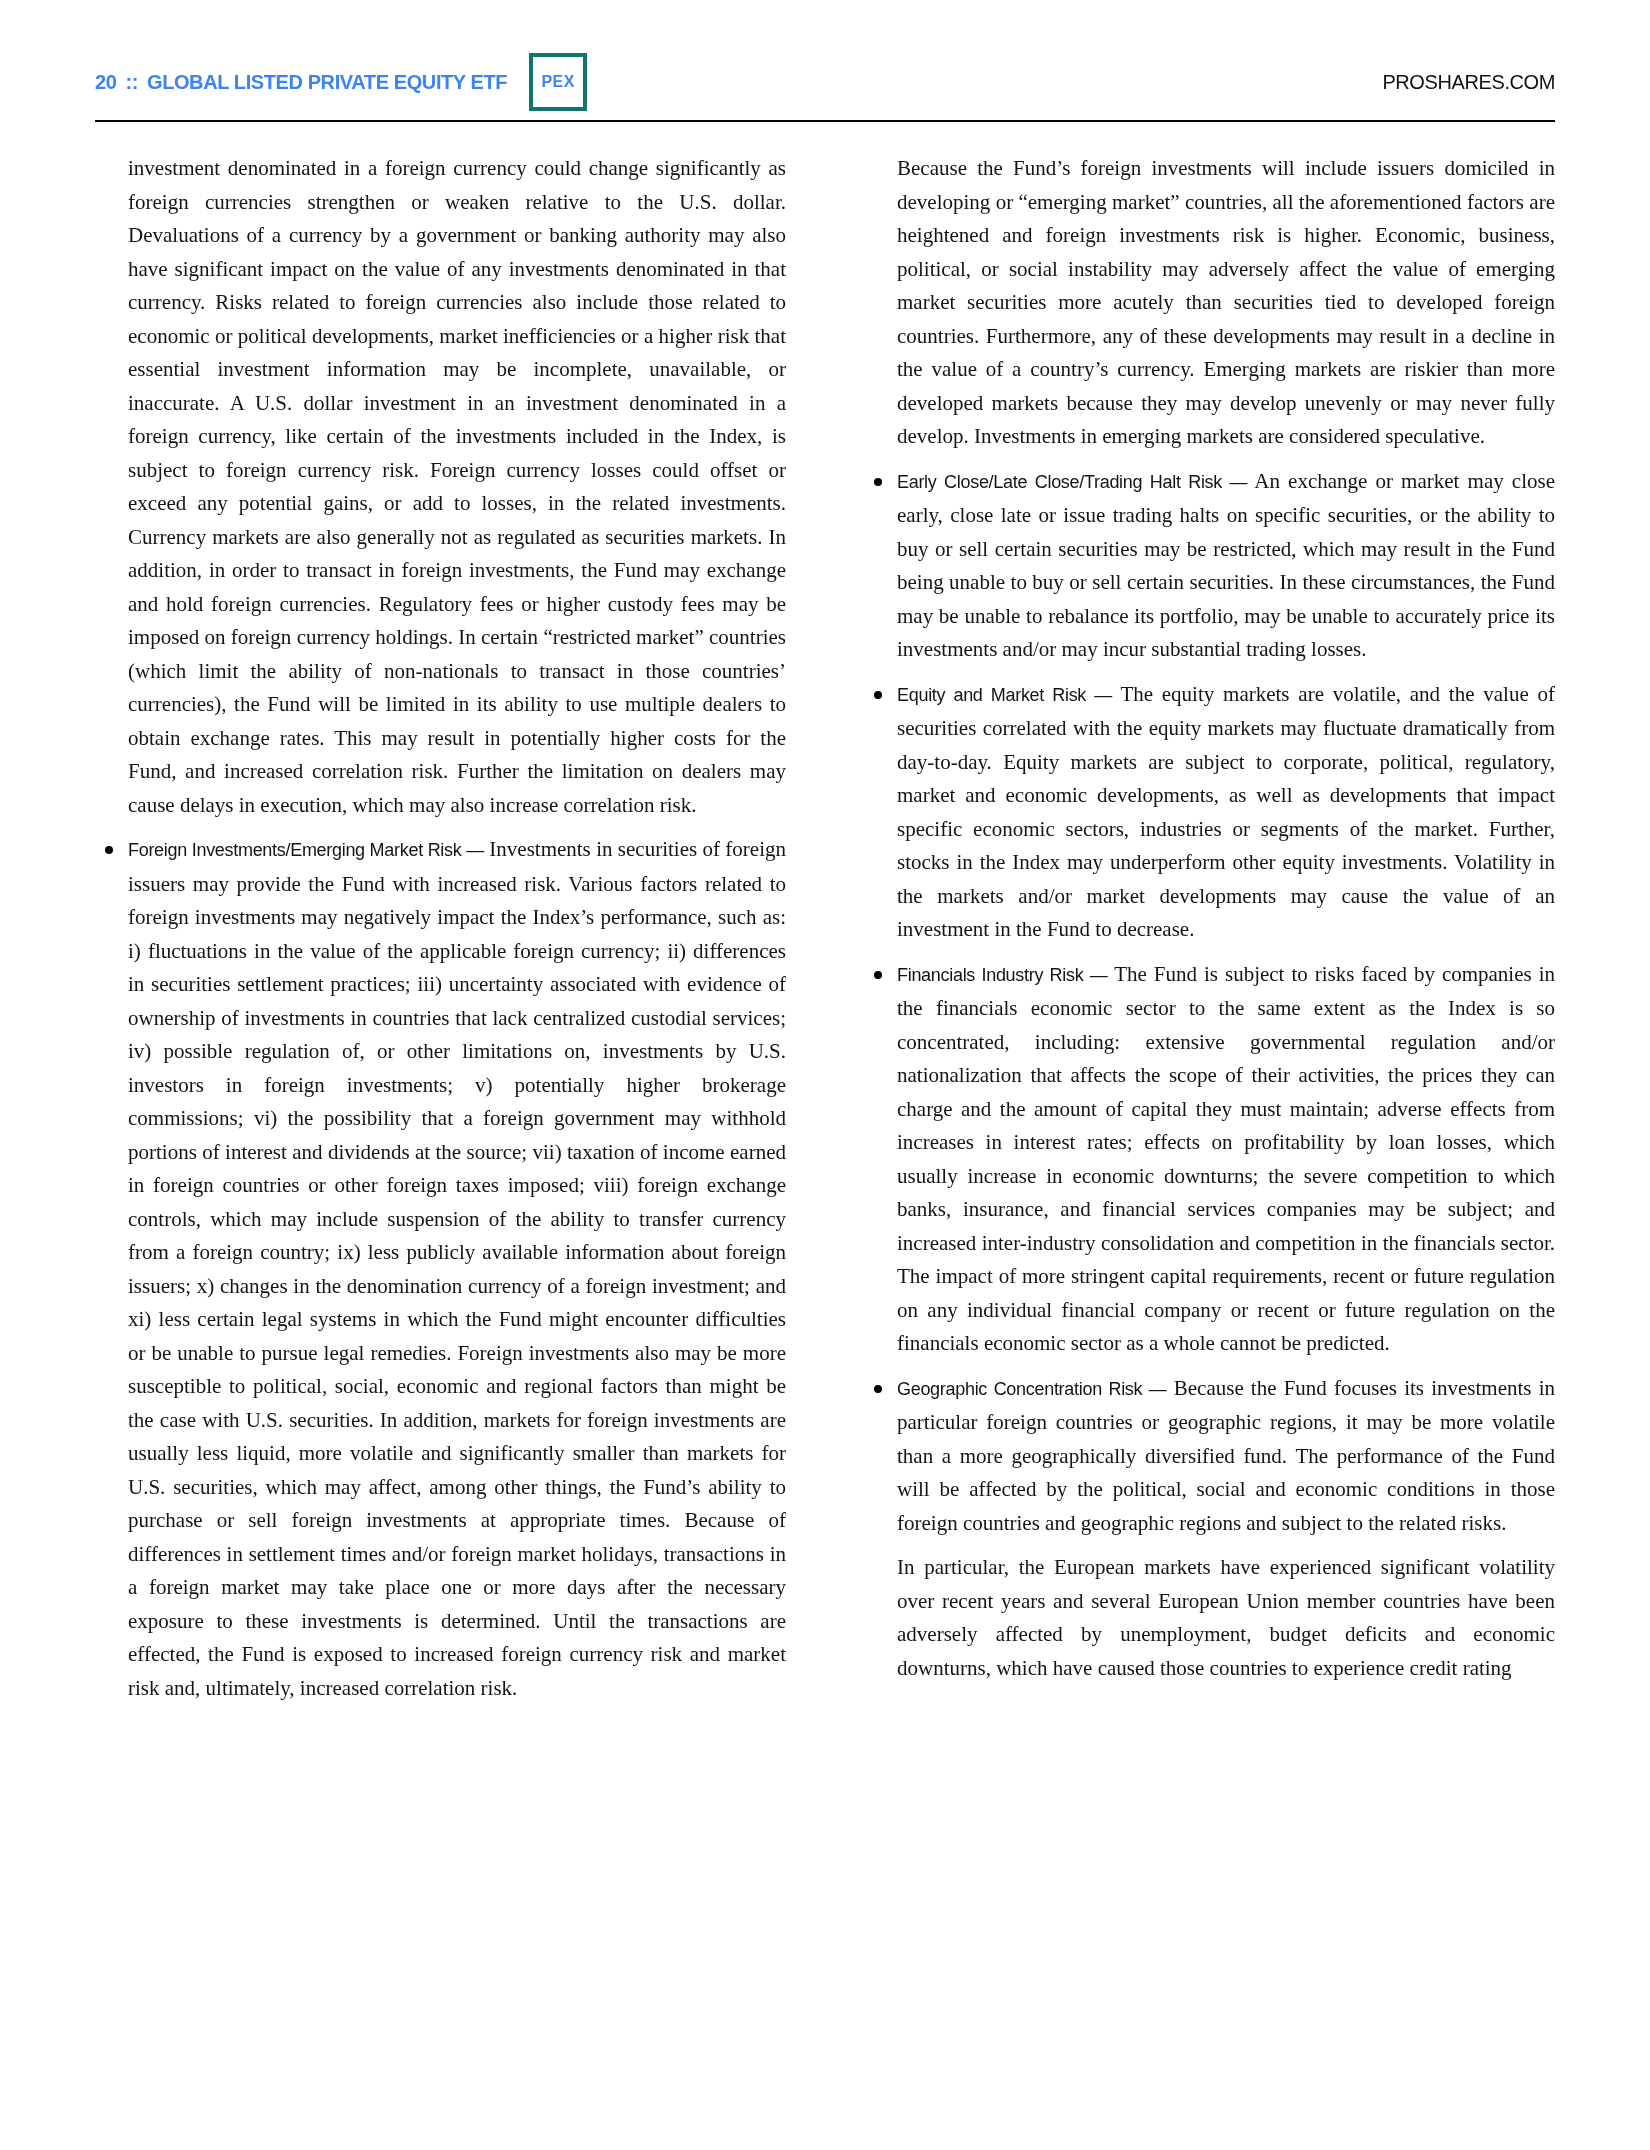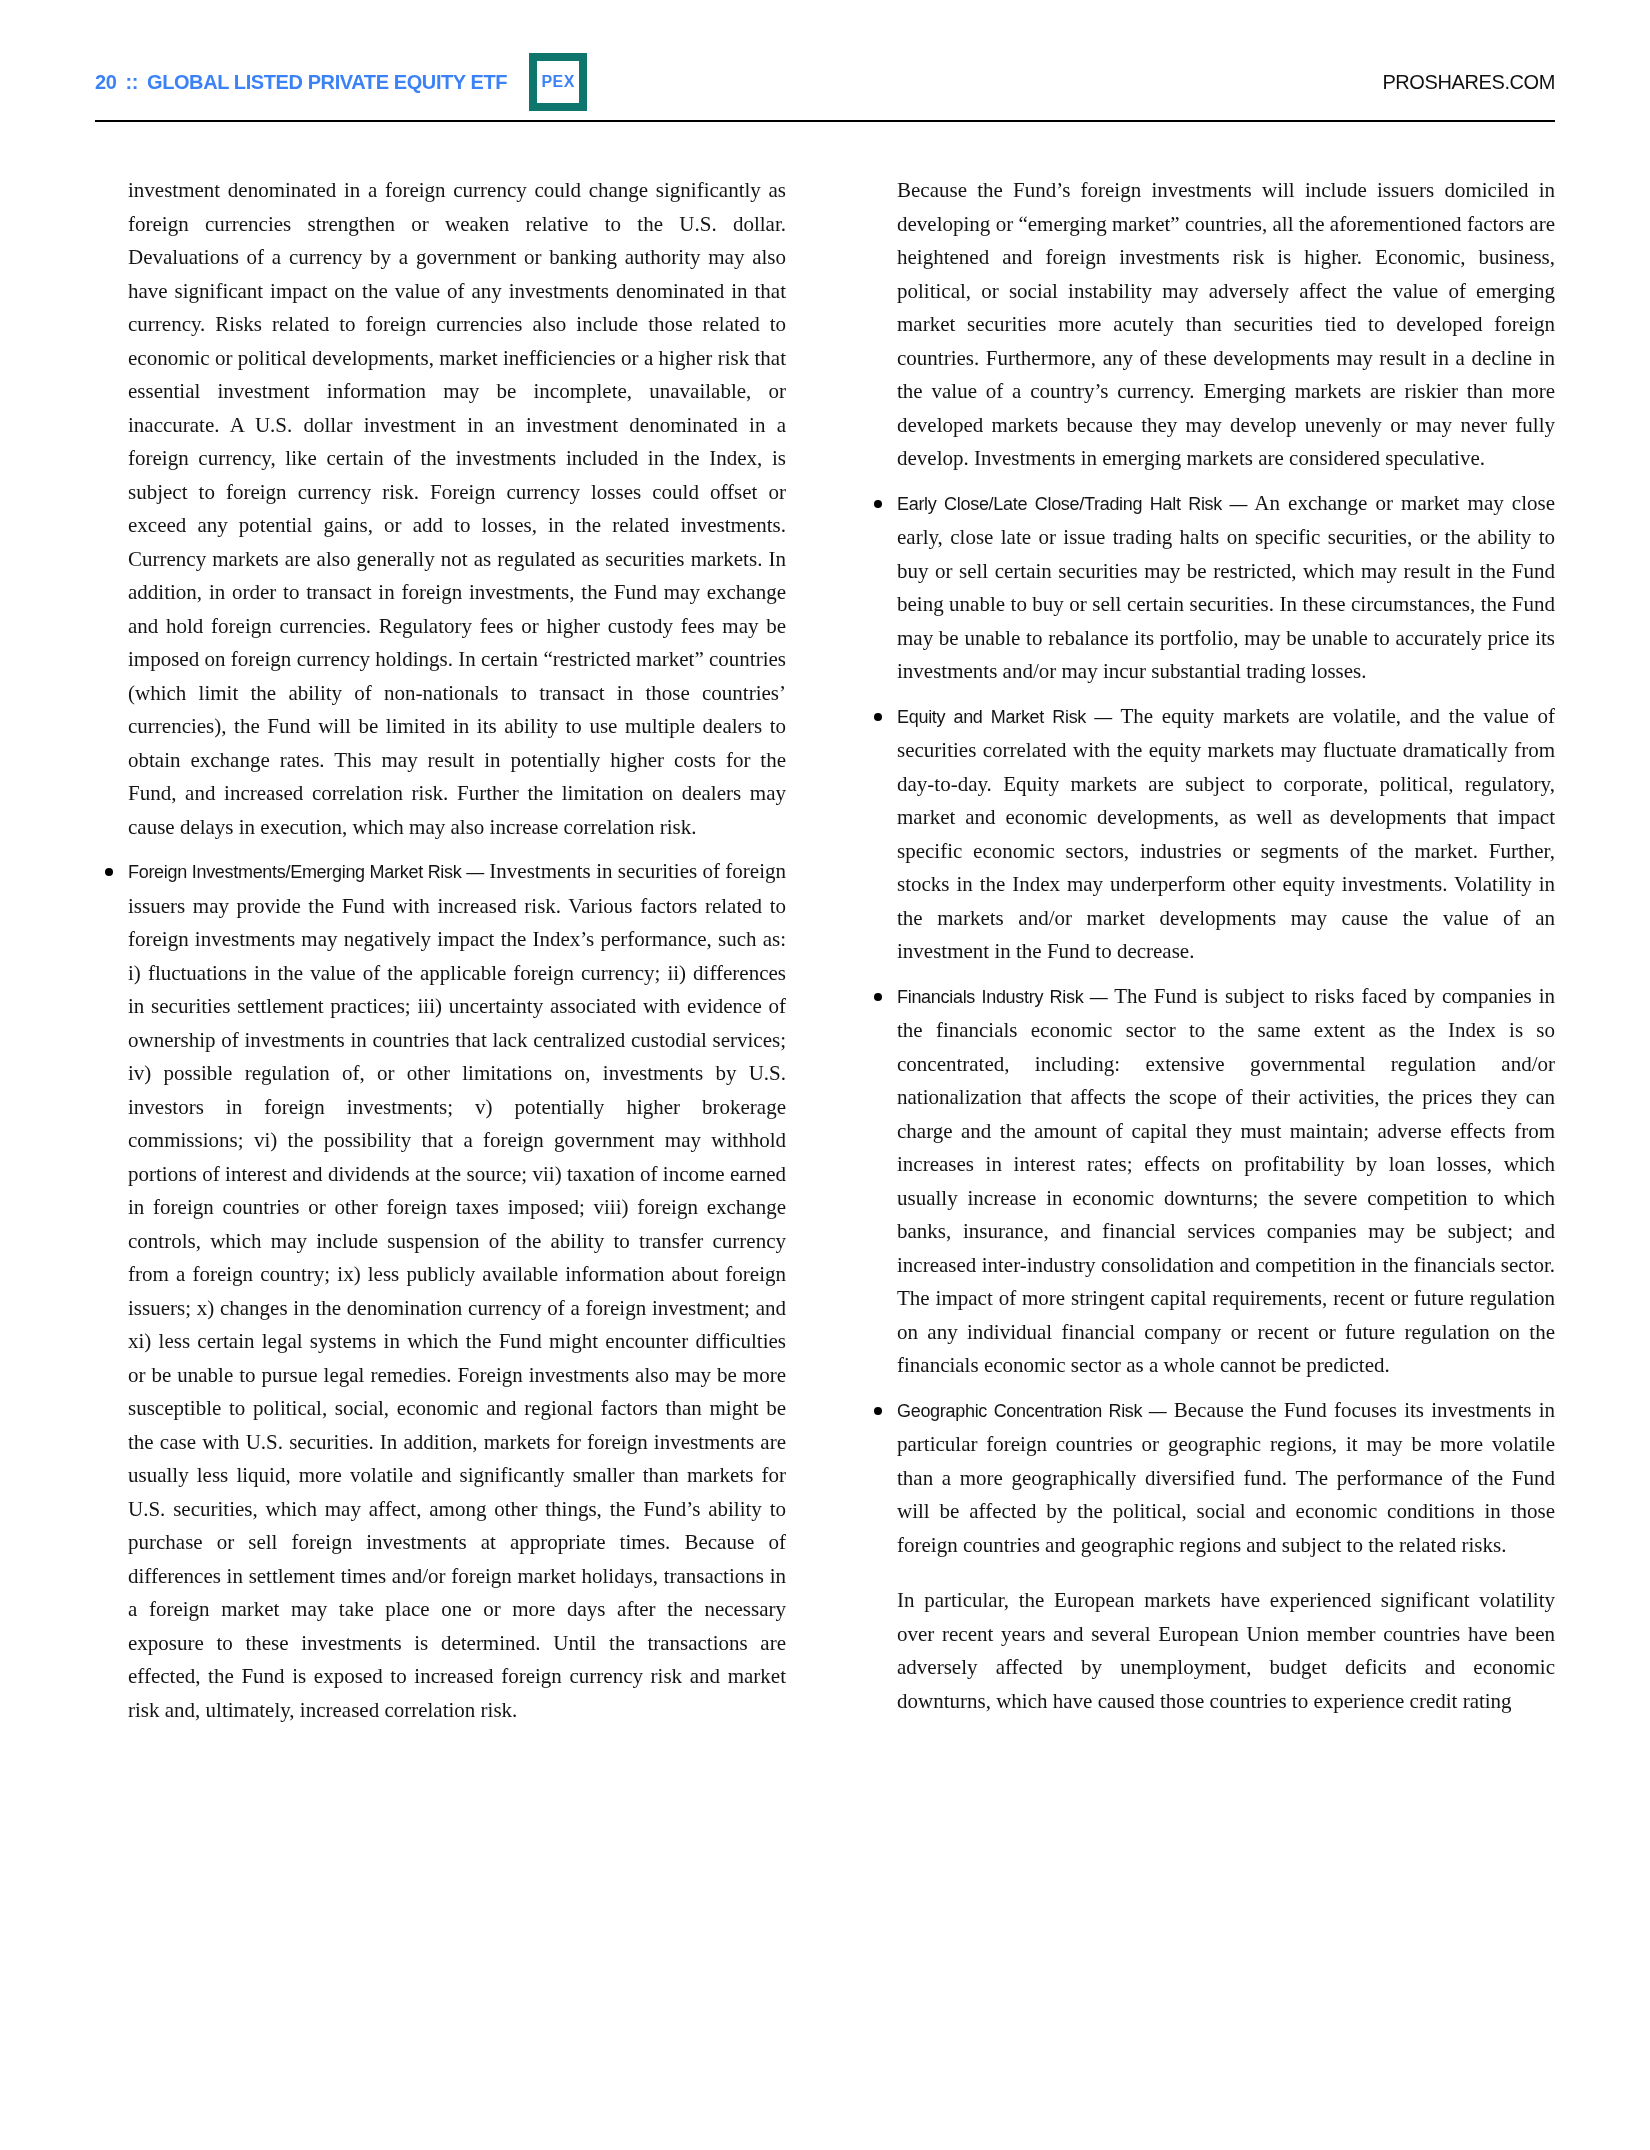--- a/index.html
+++ b/index.html
@@ -28,21 +28,21 @@
     font-weight: bold;
     font-size: 20px;
     letter-spacing: -0.4px;
     color: #3b82f6;
   }
   .header-left .sep { margin: 0 9px; }
   .ticker-box {
     margin-left: 22px;
     width: 58px;
     height: 58px;
-    border: 8px solid #0f766e;
+    border: 4px solid #0f766e;
     display: flex;
     align-items: center;
     justify-content: center;
     flex: 0 0 auto;
   }
   .ticker-box .ticker {
     font-family: "Liberation Sans", sans-serif;
     font-weight: bold;
     font-size: 16px;
     letter-spacing: 0.5px;
@@ -67,21 +67,21 @@
   .col {
     flex: 1 1 0;
     min-width: 0;
     font-size: 21px;
     line-height: 33.5px;
     text-align: justify;
     hyphens: auto;
     -webkit-hyphens: auto;
   }
   .col > * + * { margin-top: 11px; }
-  .para { margin-left: 33px; margin-top: 22px; }
+  .para { margin-left: 33px; }
   .bullet {
     position: relative;
     margin-left: 33px;
   }
   .bullet .dot {
     position: absolute;
     left: -23px;
     top: 13px;
     width: 8px;
     height: 8px;

